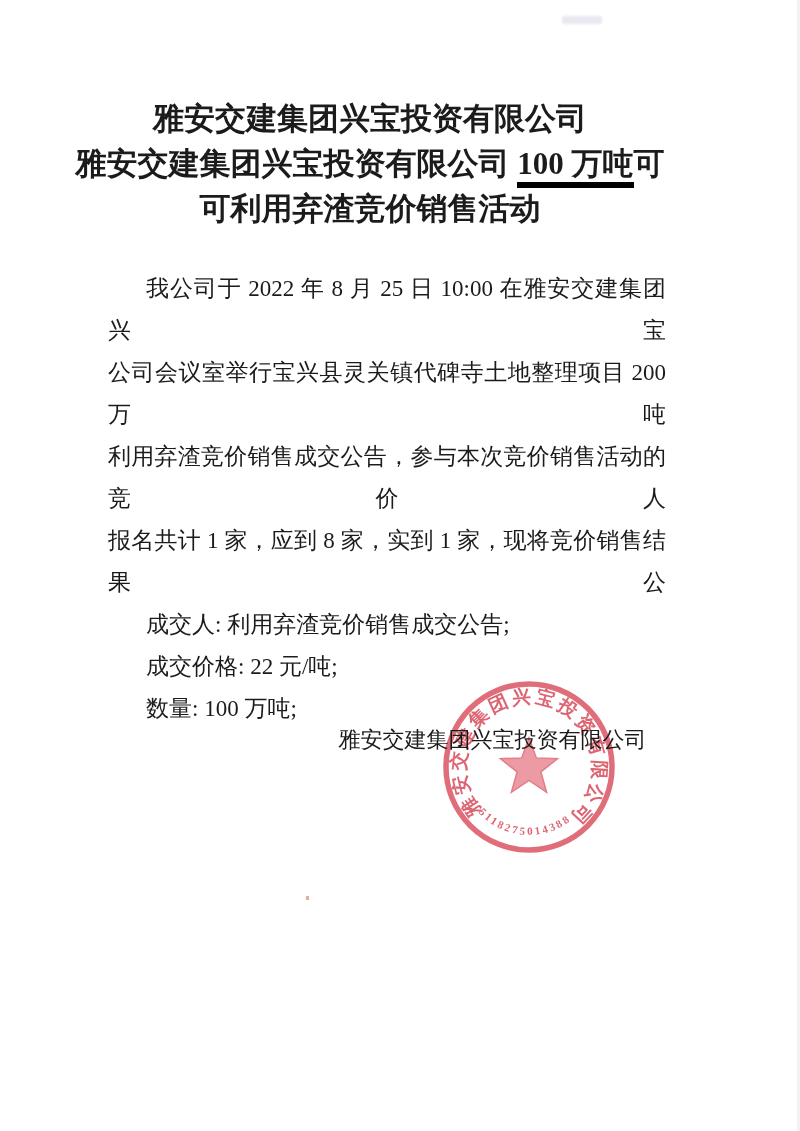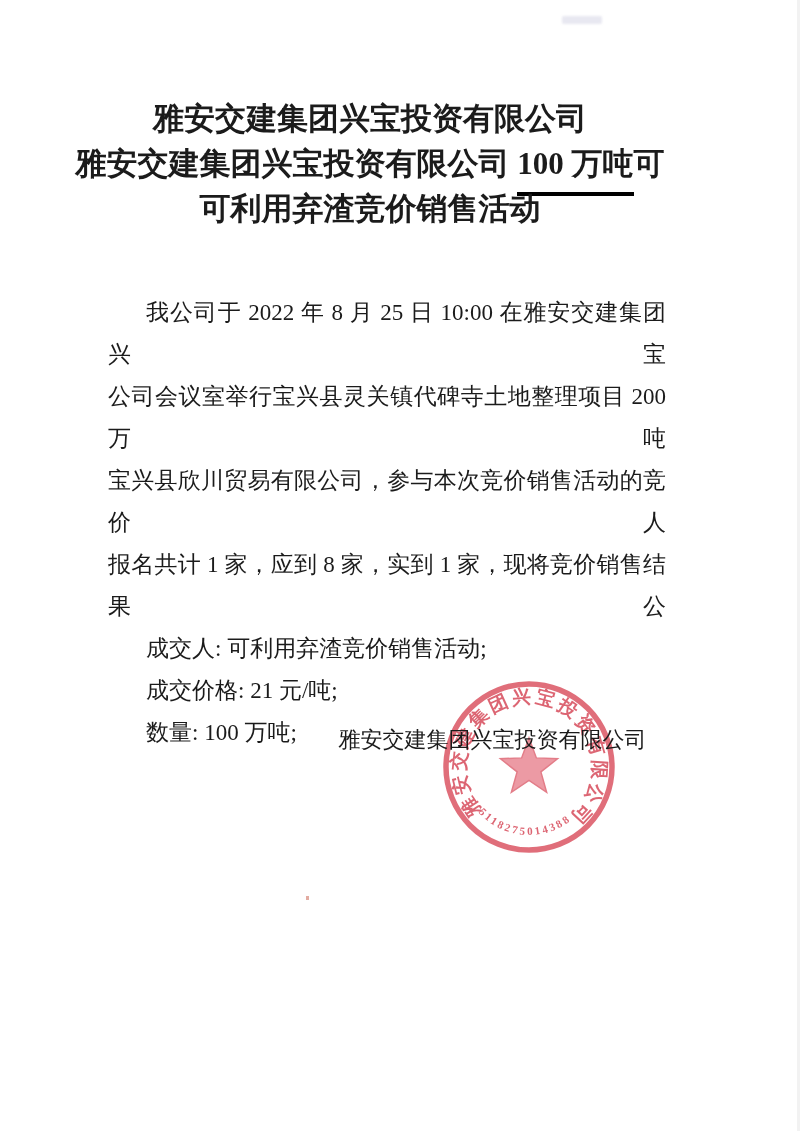--- a/index.html
+++ b/index.html
@@ -32,31 +32,30 @@
     position: absolute;
     left: 60px; top: 96px;
     width: 620px;
     text-align: center;
     font-size: 31px;
     font-weight: bold;
     line-height: 45px;
     letter-spacing: 0px;
   }
   .title .u {
-    border-bottom: 4px solid #000000;
-    padding-bottom: 11px;
+    border-bottom: 6px solid #000000;
+    padding-bottom: 1px;
   }
   
   .bodytext {
     position: absolute;
     left: 108px; top: 268px;
     width: 558px;
     font-size: 23px;
     line-height: 42px;
-    margin-top: 24px;
   }
   .bl { white-space: nowrap; }
   .bl.just {
     white-space: normal;
     text-align: justify;
     text-align-last: justify;
   }
   .bl.indent { text-indent: 38px; }
   
   .signature {
@@ -110,24 +109,24 @@
 
   <div class="title">
     <div>雅安交建集团兴宝投资有限公司</div>
     <div><span>雅安交建集团兴宝投资有限公司 </span><span class="u">100 万吨</span><span>可</span></div>
     <div>可利用弃渣竞价销售活动</div>
   </div>
 
   <div class="bodytext">
     <div class="bl just indent">我公司于 2022 年 8 月 25 日 10:00 在雅安交建集团兴宝</div>
     <div class="bl just">公司会议室举行宝兴县灵关镇代碑寺土地整理项目 200 万吨</div>
-    <div class="bl just">宝兴县欣川贸易有限公司，参与本次竞价销售活动的竞价人</div>
+    <div class="bl just">利用弃渣竞价销售成交公告，参与本次竞价销售活动的竞价人</div>
     <div class="bl just">报名共计 1 家，应到 8 家，实到 1 家，现将竞价销售结果公</div>
-    <div class="bl indent">成交人: 可利用弃渣竞价销售活动;</div>
-    <div class="bl indent">成交价格: 21 元/吨;</div>
+    <div class="bl indent">成交人: 利用弃渣竞价销售成交公告;</div>
+    <div class="bl indent">成交价格: 22 元/吨;</div>
     <div class="bl indent">数量: 100 万吨;</div>
   </div>
 
   <div class="stamp" style="--ring-color: #dc5a68; --stamp-color: #d8505f; --star-fill: #ea8c98; --star-stroke: #df6b78;">
     <svg viewBox="0 0 176 176" width="176" height="176">
       <circle cx="88" cy="88" r="83" fill="none" stroke="var(--ring-color, #dc5a68)" stroke-width="5.5"></circle>
       <path id="sealArcPath" d="M42.75 133.25 A64 64 0 1 1 133.25 133.25" fill="none"></path>
       <text class="arc">
         <textPath href="#sealArcPath" startOffset="2">雅安交建集团兴宝投资有限公司</textPath>
       </text>

